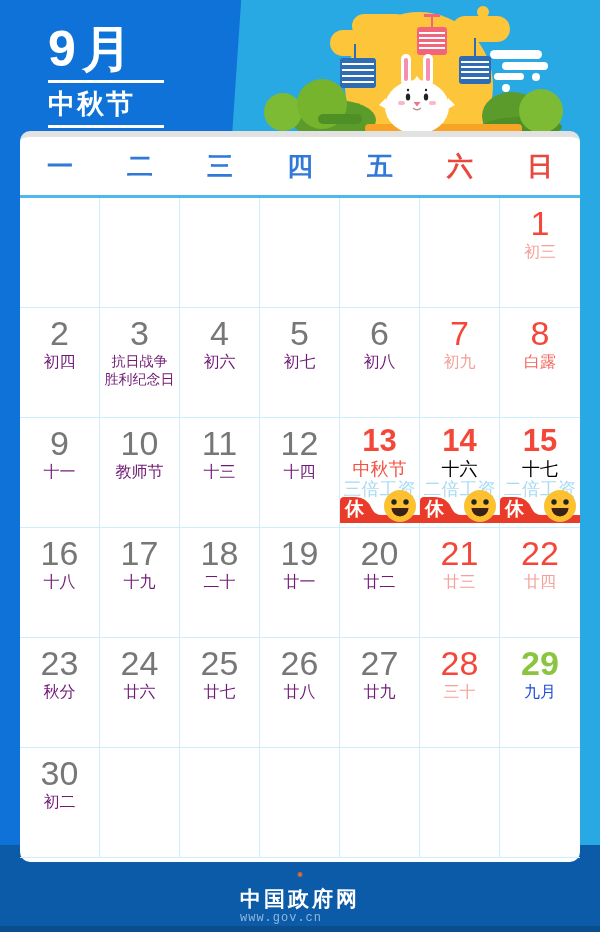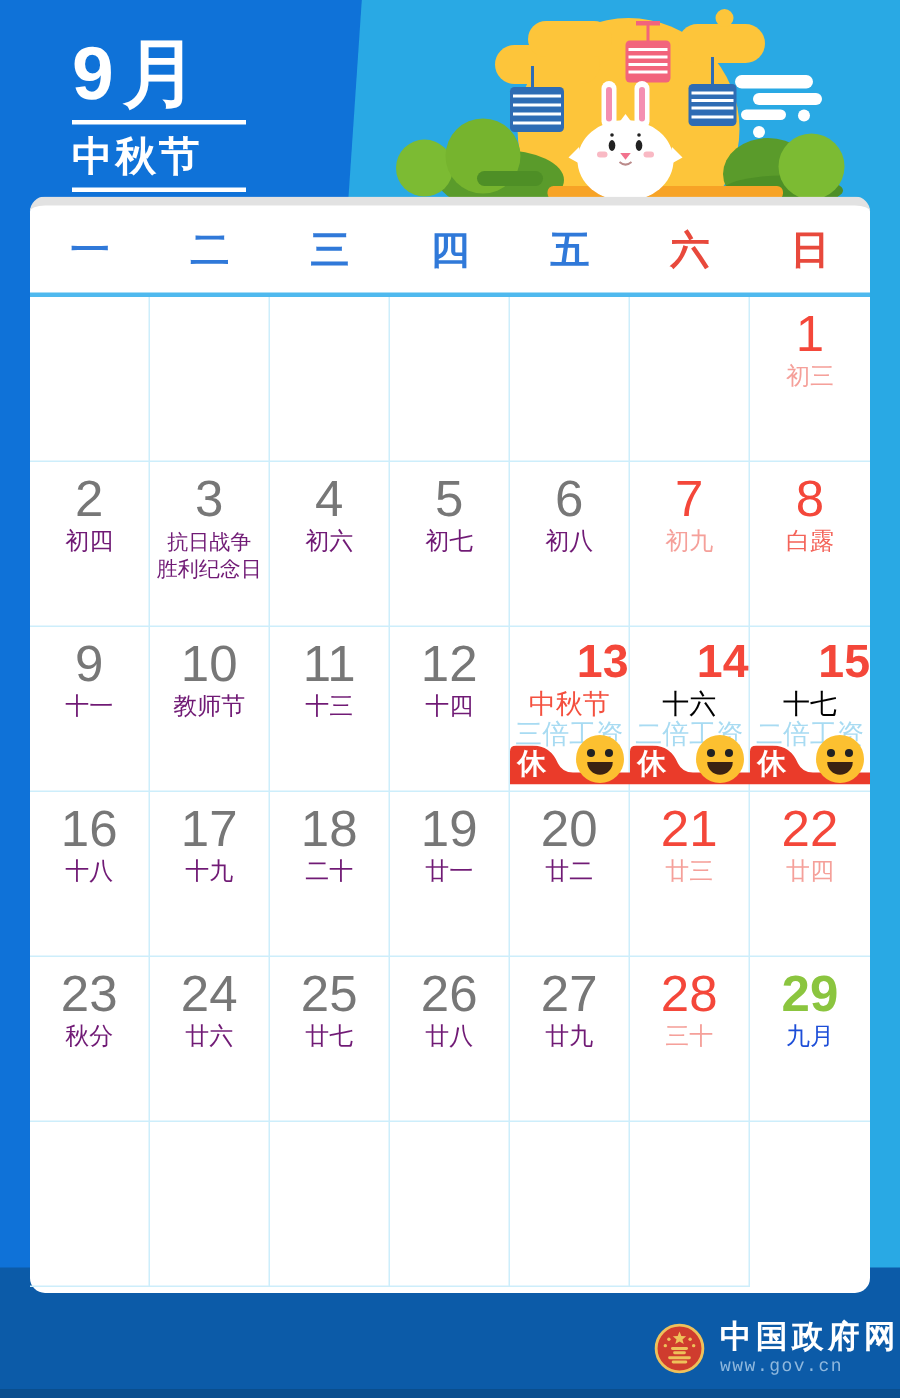--- a/index.html
+++ b/index.html
@@ -41,33 +41,33 @@
   .lunar{font-size:16px;line-height:20px;color:#701a75;white-space:pre-line;}
   .lunar.small{font-size:14px;line-height:18px;}
   .bonus{font-size:18px;line-height:19px;color:#a8dbf2;}
 
   .v-red .num{color:#f4473a;}
   .v-red .lunar{color:#f5a09a;}
   .v-red2 .num{color:#f4473a;}
   .v-red2 .lunar{color:#f4645a;}
   .v-green .num{color:#8bc53f;font-weight:bold;}
   .v-green .lunar{color:#1d4ed8;}
-  .v-fest .num,.v-fest2 .num{color:#f4473a;font-weight:bold;font-size:31px;line-height:34px;text-align:right;}
+  .v-fest .num,.v-fest2 .num{color:#f4473a;font-weight:bold;font-size:31px;line-height:34px;}
   .v-fest .lunar{color:#f4503f;font-size:18px;line-height:22px;}
   .v-fest2 .lunar{color:#000000;font-size:18px;line-height:22px;}
 
   
   .banner{position:absolute;left:0;bottom:4px;width:80px;height:26px;}
   .banner svg.ribbon{position:absolute;left:0;bottom:0;}
   .rest{position:absolute;left:5px;bottom:1px;color:#fff;font-size:19px;font-weight:bold;}
   .emoji{position:absolute;right:3px;bottom:0;}
 
   
   .footer{position:absolute;left:0;top:872px;width:600px;height:54px;display:flex;
-    justify-content:flex-end;align-items:center;gap:10px;z-index:3;}
+    justify-content:center;align-items:center;gap:10px;z-index:3;flex-direction:column;}
   .site-text .site{color:#fff;font-size:21px;font-weight:bold;letter-spacing:3px;line-height:24px;}
   .site-text .url{color:#8fb8dd;font-size:12px;letter-spacing:1px;line-height:15px;font-family:Liberation Mono, monospace;}
 </style>
 </head>
 <body>
 
 <div class="bg-light"></div>
 <div class="bg-dark"></div>
 <div class="footer-bg"></div>
 
@@ -383,20 +383,25 @@
       <div class="cell v-red">
     <div class="num">28</div>
     <div class="lunar">三十</div>
 
   </div>
       <div class="cell v-green">
     <div class="num">29</div>
     <div class="lunar">九月</div>
 
   </div>
+      <div class="cell v-gray">
+    <div class="num">30</div>
+    <div class="lunar">初二</div>
+
+  </div>
       <div class="cell">
     <div class="num"></div>
     <div class="lunar"></div>
 
   </div>
       <div class="cell">
     <div class="num"></div>
     <div class="lunar"></div>
 
   </div>

